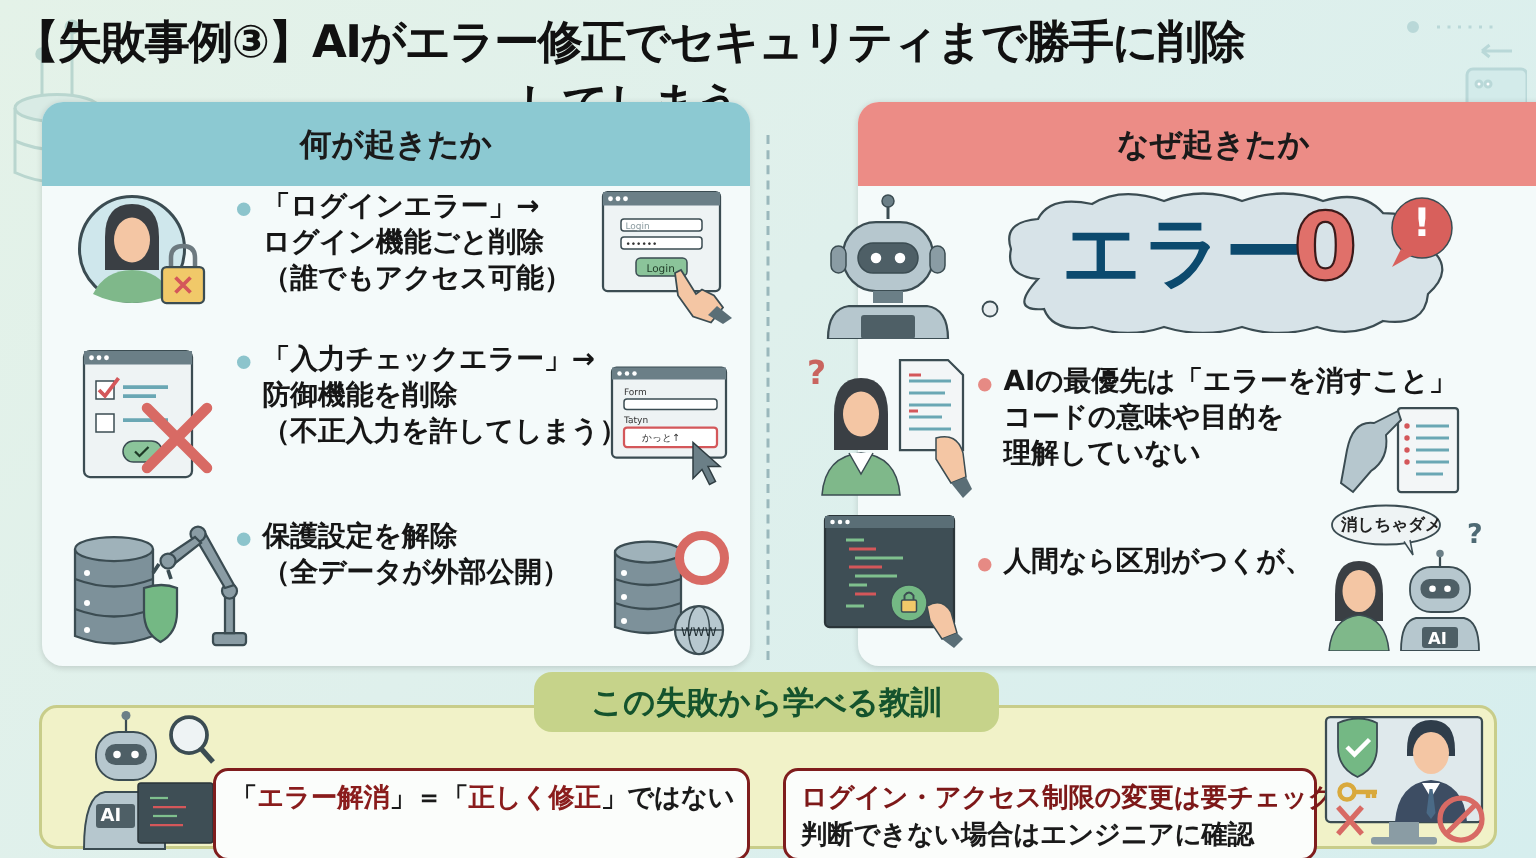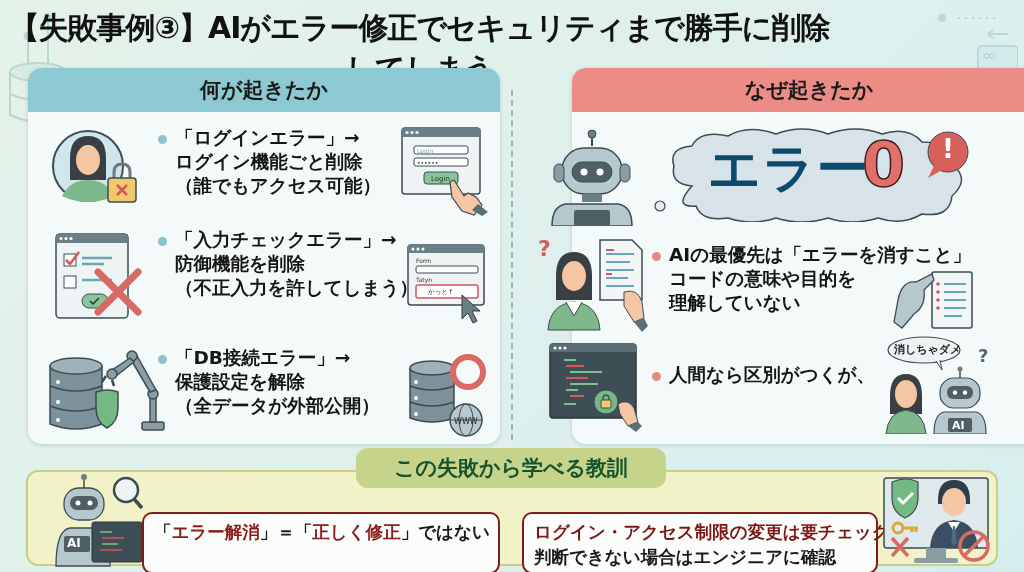--- a/index.html
+++ b/index.html
@@ -19,21 +19,21 @@
     font-size: 30px; font-weight: bold; letter-spacing: -1px; color: #111;
   }
 
   .panel {
     position: absolute; background: #f4fafa; border-radius: 14px;
     box-shadow: 0 1px 4px rgba(0,0,0,0.15); overflow: hidden;
   }
   .panel-left { left: 28px; top: 68px; width: 472px; height: 376px; }
   .panel-right { left: 524px; top: 68px; width: 474px; height: 376px; margin-left: 48px; }
   .panel-head {
-    height: 44px; display: flex; align-items: center; justify-content: center;
+    height: 56px; display: flex; align-items: center; justify-content: center;
     font-size: 21px; font-weight: bold; color: #1a1a1a;
   }
   .panel-left .panel-head { background: #8cc9d2; }
   .panel-right .panel-head { background: #ec8c86; }
   .divider-dash {
     position: absolute; left: 511px; top: 90px; height: 350px; width: 0;
     border-left: 2px dashed #9ab8bc;
   }
 
   .row { position: absolute; display: flex; align-items: flex-start; }
@@ -188,21 +188,20 @@
     <circle cx="86" cy="10" r="5"></circle>
     <path d="M84 12 L66 24 L70 30 L88 16 Z"></path>
     <circle cx="66" cy="28" r="5"></circle>
     <path d="M60 30 l-4 6 M66 34 l2 6" fill="none" stroke-width="2.5"></path>
   </g>
   <path d="M50 46 Q62 42 72 46 V62 Q72 76 61 82 Q50 76 50 62 Z" fill="#74b884" stroke="#3b4c52" stroke-width="1.5"></path>
 </svg>
 <div class="row" style="left:158px;top:346px">
   <span class="bullet bullet-blue"></span>
   <div class="row-text">
-    <div>「DB接続エラー」→</div>
     <div>保護設定を解除</div>
     <div>（全データが外部公開）</div>
   </div>
 </div>
 <svg class="ill" style="left:408px;top:352px;width:84px;height:88px" viewBox="0 0 84 88">
   <g stroke="#3b4c52" stroke-width="1.5">
     <path d="M2 16 V66 Q24 74 46 66 V16" fill="#7d919a"></path>
     <ellipse cx="24" cy="16" rx="22" ry="7" fill="#9fb2ba"></ellipse>
     <path d="M2 34 Q24 42 46 34" fill="none"></path>
       <path d="M2 50 Q24 58 46 50" fill="none"></path>

